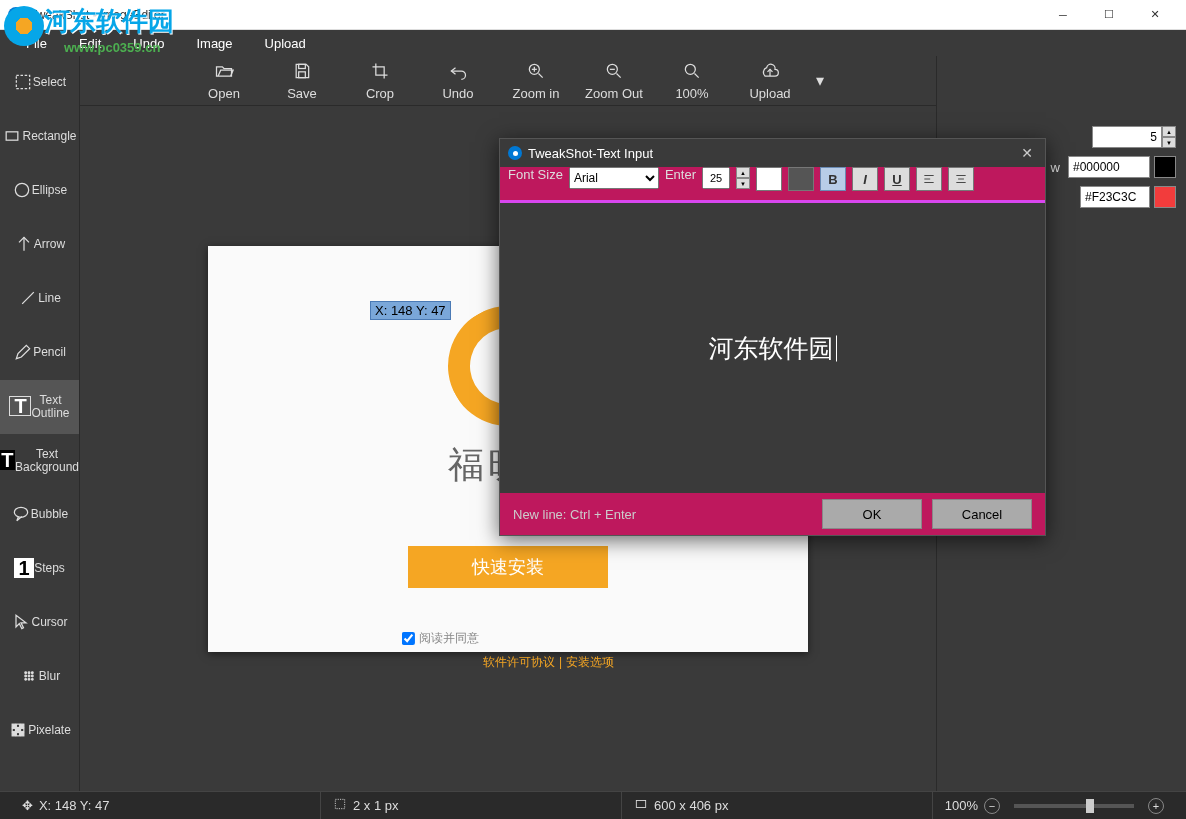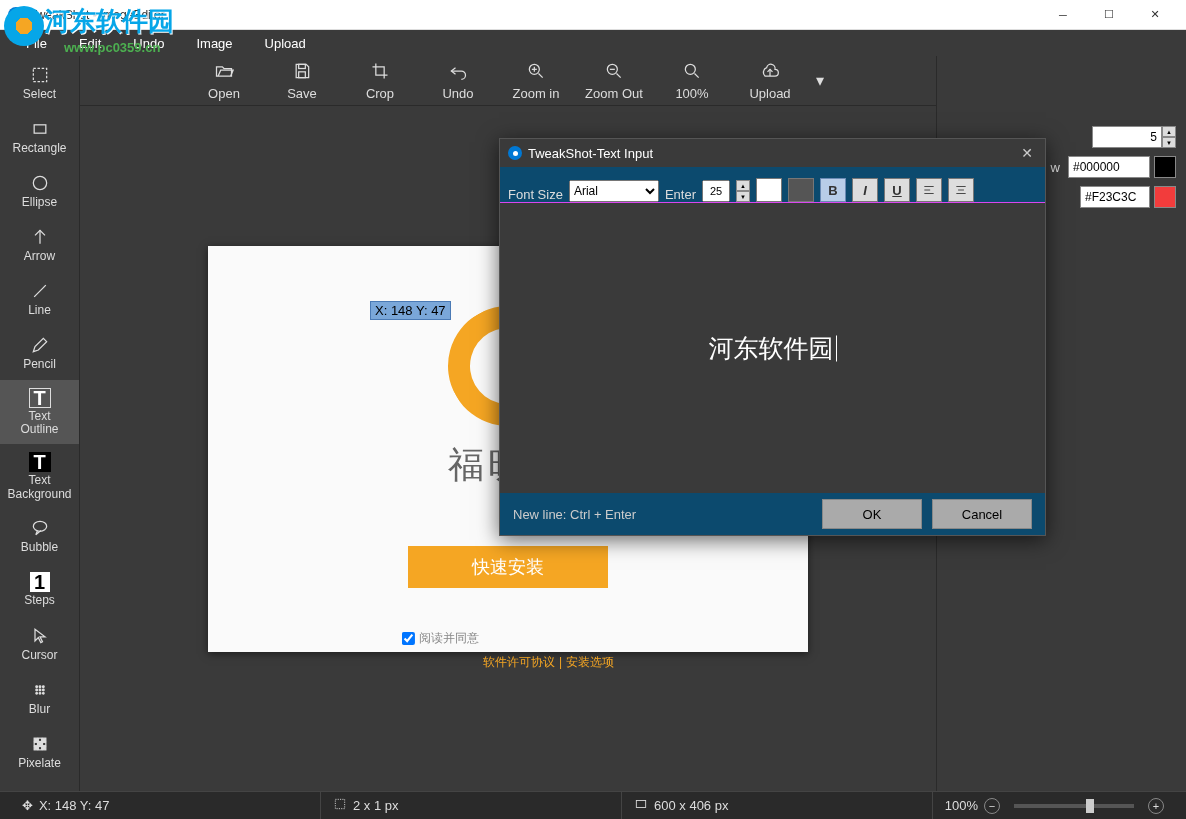--- a/index.html
+++ b/index.html
@@ -21,21 +21,21 @@
 
 
 .menubar { height: 26px; background: #3a3a3a; display: flex; align-items: center; padding: 0 10px; }
 .menu-item { color: #fff; font-size: 13px; padding: 0 16px; cursor: pointer; height: 100%; display: flex; align-items: center; }
 
 
 .main { display: flex; height: calc(100% - 30px - 26px - 28px); }
 
 
 .left-toolbar { width: 80px; background: #3a3a3a; display: flex; flex-direction: column; border-right: 1px solid #2a2a2a; }
-.tool-item { display: flex; flex-direction: column; align-items: center; justify-content: center; padding: 8px 0; cursor: pointer; color: #ddd; font-size: 12px; min-height: 54px; }
+.tool-item { display: flex; flex-direction: row; align-items: center; justify-content: center; padding: 8px 0; cursor: pointer; color: #ddd; font-size: 12px; min-height: 54px; }
 .tool-item.active { background: #555; }
 .tool-icon { font-size: 20px; margin-bottom: 2px; display: flex; align-items: center; justify-content: center; height: 22px; }
 .tool-label { text-align: center; line-height: 1.1; }
 
 
 .content { flex: 1; display: flex; flex-direction: column; position: relative; }
 
 
 .top-toolbar { height: 50px; background: #3a3a3a; display: flex; align-items: center; justify-content: center; gap: 2px; border-bottom: 1px solid #2a2a2a; }
 .top-tool { display: flex; flex-direction: column; align-items: center; justify-content: center; width: 76px; height: 46px; cursor: pointer; color: #ddd; }
@@ -56,27 +56,27 @@
 
 .right-panel { width: 250px; background: #3a3a3a; padding: 10px; border-left: 1px solid #2a2a2a; }
 .prop-row { display: flex; align-items: center; margin-bottom: 8px; justify-content: flex-end; }
 .prop-label { color: #ddd; font-size: 13px; margin-right: 8px; }
 .prop-input { width: 80px; height: 22px; font-size: 12px; padding: 0 4px; background: #fff; border: 1px solid #888; }
 .prop-spinner { width: 14px; display: flex; flex-direction: column; }
 .prop-spinner div { height: 11px; background: #ddd; border: 1px solid #888; font-size: 6px; display: flex; align-items: center; justify-content: center; cursor: pointer; }
 .prop-swatch { width: 22px; height: 22px; border: 1px solid #888; margin-left: 4px; }
 
 
-.dialog { position: absolute; top: 138px; left: 499px; width: 547px; background: #0c4a6e; border: 1px solid #555; box-shadow: 0 4px 20px rgba(0,0,0,0.6); z-index: 100; }
+.dialog { position: absolute; top: 138px; left: 499px; width: 547px; background: #be185d; border: 1px solid #555; box-shadow: 0 4px 20px rgba(0,0,0,0.6); z-index: 100; }
 .dialog-titlebar { height: 28px; background: #3a3a3a; display: flex; align-items: center; padding: 0 8px; }
 .dialog-icon { width: 14px; height: 14px; border-radius: 50%; background: #0078d4; display: flex; align-items: center; justify-content: center; margin-right: 6px; }
 .dialog-icon::after { content: ''; width: 5px; height: 5px; background: #fff; border-radius: 50%; }
 .dialog-title { color: #fff; font-size: 13px; flex: 1; }
 .dialog-close { color: #ccc; cursor: pointer; font-size: 14px; padding: 0 4px; }
-.dialog-toolbar { height: 36px; display: flex; align-items: flex-end; padding: 0 8px; gap: 6px; border-bottom: 1px solid #d946ef; }
+.dialog-toolbar { height: 36px; display: flex; align-items: flex-start; padding: 0 8px; gap: 6px; border-bottom: 3px solid #d946ef; }
 .dialog-toolbar label { color: #ddd; font-size: 13px; }
 .dialog-toolbar select { width: 90px; height: 22px; font-size: 12px; }
 .dialog-toolbar .size-inp { width: 28px; height: 22px; font-size: 11px; text-align: center; }
 .fmt-btn { width: 26px; height: 24px; border: 1px solid #777; background: #ddd; display: flex; align-items: center; justify-content: center; cursor: pointer; font-size: 13px; font-weight: bold; color: #333; }
 .fmt-btn.active { background: #b8cde8; border-color: #6a8bb5; }
 .color-sw { width: 26px; height: 24px; border: 1px solid #777; }
 .dialog-body { height: 290px; background: #3a3a3a; position: relative; }
 .dialog-text { position: absolute; top: 50%; left: 50%; transform: translate(-50%, -50%); color: #fff; font-size: 25px; display: flex; align-items: center; }
 .text-cursor { width: 1px; height: 26px; background: #fff; margin-left: 2px; animation: blink 1s infinite; }
 @keyframes blink { 50% { opacity: 0; } }

